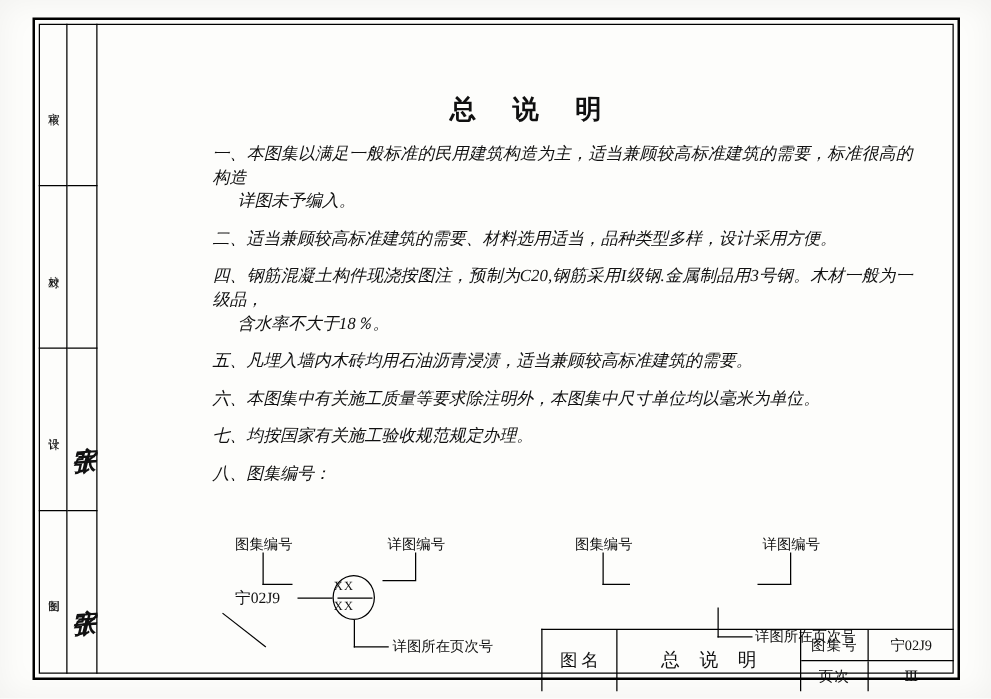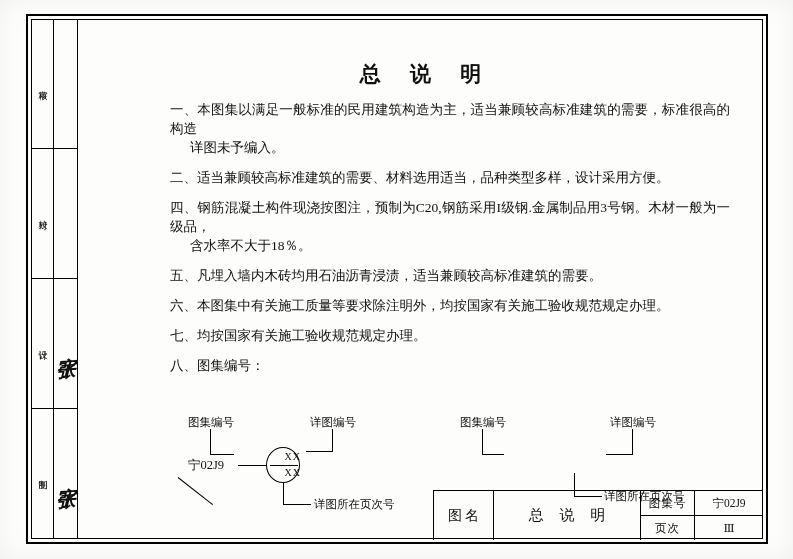--- a/index.html
+++ b/index.html
@@ -106,21 +106,21 @@
     transform: skewY(-4deg);
   }
   .hand-small {
     font-size: 14px;
     letter-spacing: -1px;
   }
   
   .content {
     position: absolute;
     left: 78px;
-    top: 20px;
+    top: 33px;
     width: 685px;
     height: 520px;
   }
   .doc-title {
     position: absolute;
     top: 40px;
     left: 0;
     width: 685px;
     text-align: center;
     font-size: 21px;
@@ -128,20 +128,21 @@
     letter-spacing: 12px;
     text-indent: 12px;
   }
   .body-text {
     position: absolute;
     left: 92px;
     top: 80px;
     width: 560px;
     font-size: 13.5px;
     line-height: 19px;
+    font-style: italic;
   }
   .para {
     margin-bottom: 11px;
     text-align: justify;
   }
   .para .l2 {
     display: block;
     text-indent: 20px;
   }
   
@@ -167,21 +168,21 @@
     width: 34px;
     height: 36px;
     border: 1px solid #000;
     border-radius: 50%;
     box-sizing: border-box;
   }
   .ellipse .xx {
     position: absolute;
     left: 0;
     width: 34px;
-    text-align: right;
+    text-align: left;
     font-size: 10px;
     letter-spacing: 1px;
   }
   .ellipse .xx.top { top: 3px; }
   .ellipse .xx.bot { top: 19px; }
   .ellipse .divider {
     position: absolute;
     left: 3px;
     top: 17px;
     width: 28px;
@@ -312,21 +313,21 @@
         <span>二、适当兼顾较高标准建筑的需要、材料选用适当，品种类型多样，设计采用方便。</span>
       </div>
       <div class="para">
         <span>四、钢筋混凝土构件现浇按图注，预制为C20,钢筋采用I级钢.金属制品用3号钢。木材一般为一级品，</span>
         <span class="l2">含水率不大于18％。</span>
       </div>
       <div class="para">
         <span>五、凡埋入墙内木砖均用石油沥青浸渍，适当兼顾较高标准建筑的需要。</span>
       </div>
       <div class="para">
-        <span>六、本图集中有关施工质量等要求除注明外，均按国家有关施工验收规范规定办理。</span>
+        <span>六、本图集中有关施工质量等要求除注明外，本图集中尺寸单位均以毫米为单位。</span>
       </div>
       <div class="para">
         <span>七、均按国家有关施工验收规范规定办理。</span>
       </div>
       <div class="para">
         <span>八、图集编号：</span>
       </div>
     </div>
 
     <div class="diagram">

